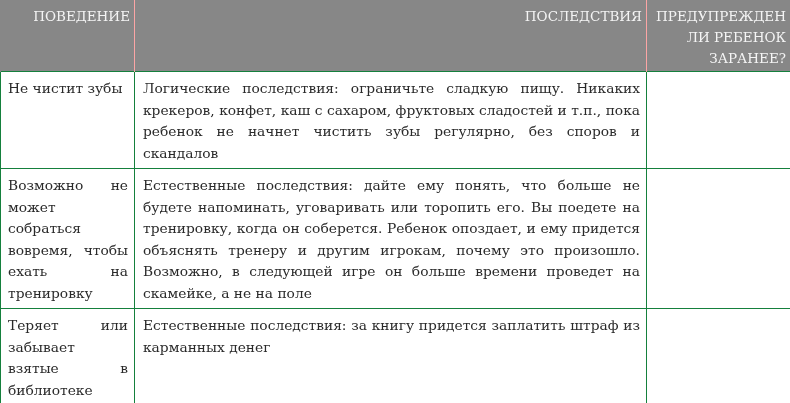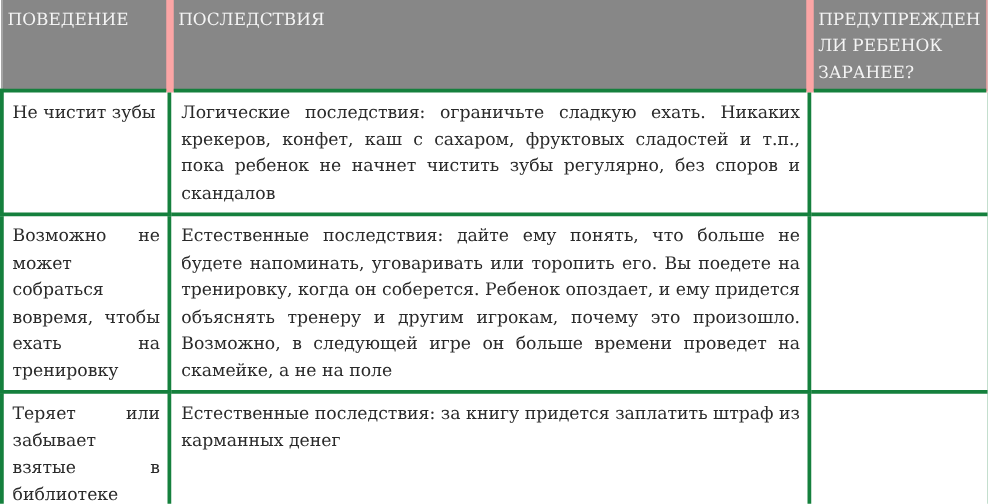--- a/index.html
+++ b/index.html
@@ -18,27 +18,27 @@
       background: #878787;
       color: #f4f4f4;
       font-weight: normal;
       font-size: 13.5px;
       line-height: 21px;
       text-transform: uppercase;
       vertical-align: top;
       padding: 6px 4px 2px 4px;
       height: 67px;
       box-sizing: border-box;
-      text-align: left;
+      text-align: right;
       border-left: 1px solid #878787;
-      border-right: 6px solid #fca5a5;
+      border-right: 1px solid #fca5a5;
       margin-left: 24px;
     }
     tbody td {
-      border: 3px solid #15803d;
+      border: 1px solid #15803d;
       font-size: 13.8px;
       line-height: 21.5px;
       vertical-align: top;
       padding: 6px 7px 4px 7px;
       text-align: justify;
       box-sizing: border-box;
     }
     tbody td.behavior { text-align: justify; text-align-last: left; padding-right: 6px; }
     tbody td.consequence { padding-left: 8px; padding-right: 6px; text-align-last: left; }
     tbody td.warned { }
@@ -58,21 +58,21 @@
   <thead>
     <tr>
       <th>ПОВЕДЕНИЕ</th>
       <th>ПОСЛЕДСТВИЯ</th>
       <th>ПРЕДУПРЕЖДЕН ЛИ РЕБЕНОК ЗАРАНЕЕ?</th>
     </tr>
   </thead>
   <tbody>
     <tr class="r1">
       <td class="behavior">Не чистит зубы</td>
-      <td class="consequence">Логические последствия: ограничьте сладкую ехать. Никаких крекеров, конфет, каш с сахаром, фруктовых сладостей и т.п., пока ребенок не начнет чистить зубы регулярно, без споров и скандалов</td>
+      <td class="consequence">Логические последствия: ограничьте сладкую пищу. Никаких крекеров, конфет, каш с сахаром, фруктовых сладостей и т.п., пока ребенок не начнет чистить зубы регулярно, без споров и скандалов</td>
       <td class="warned"></td>
     </tr>
     <tr class="r2">
       <td class="behavior">Возможно не может собраться вовремя, чтобы ехать на тренировку</td>
       <td class="consequence">Естественные последствия: дайте ему понять, что больше не будете напоминать, уговаривать или торопить его. Вы поедете на тренировку, когда он соберется. Ребенок опоздает, и ему придется объяснять тренеру и другим игрокам, почему это произошло. Возможно, в следующей игре он больше времени проведет на скамейке, а не на поле</td>
       <td class="warned"></td>
     </tr>
     <tr class="r3">
       <td class="behavior">Теряет или забывает взятые в библиотеке книги</td>
       <td class="consequence">Естественные последствия: за книгу придется заплатить штраф из карманных денег</td>

